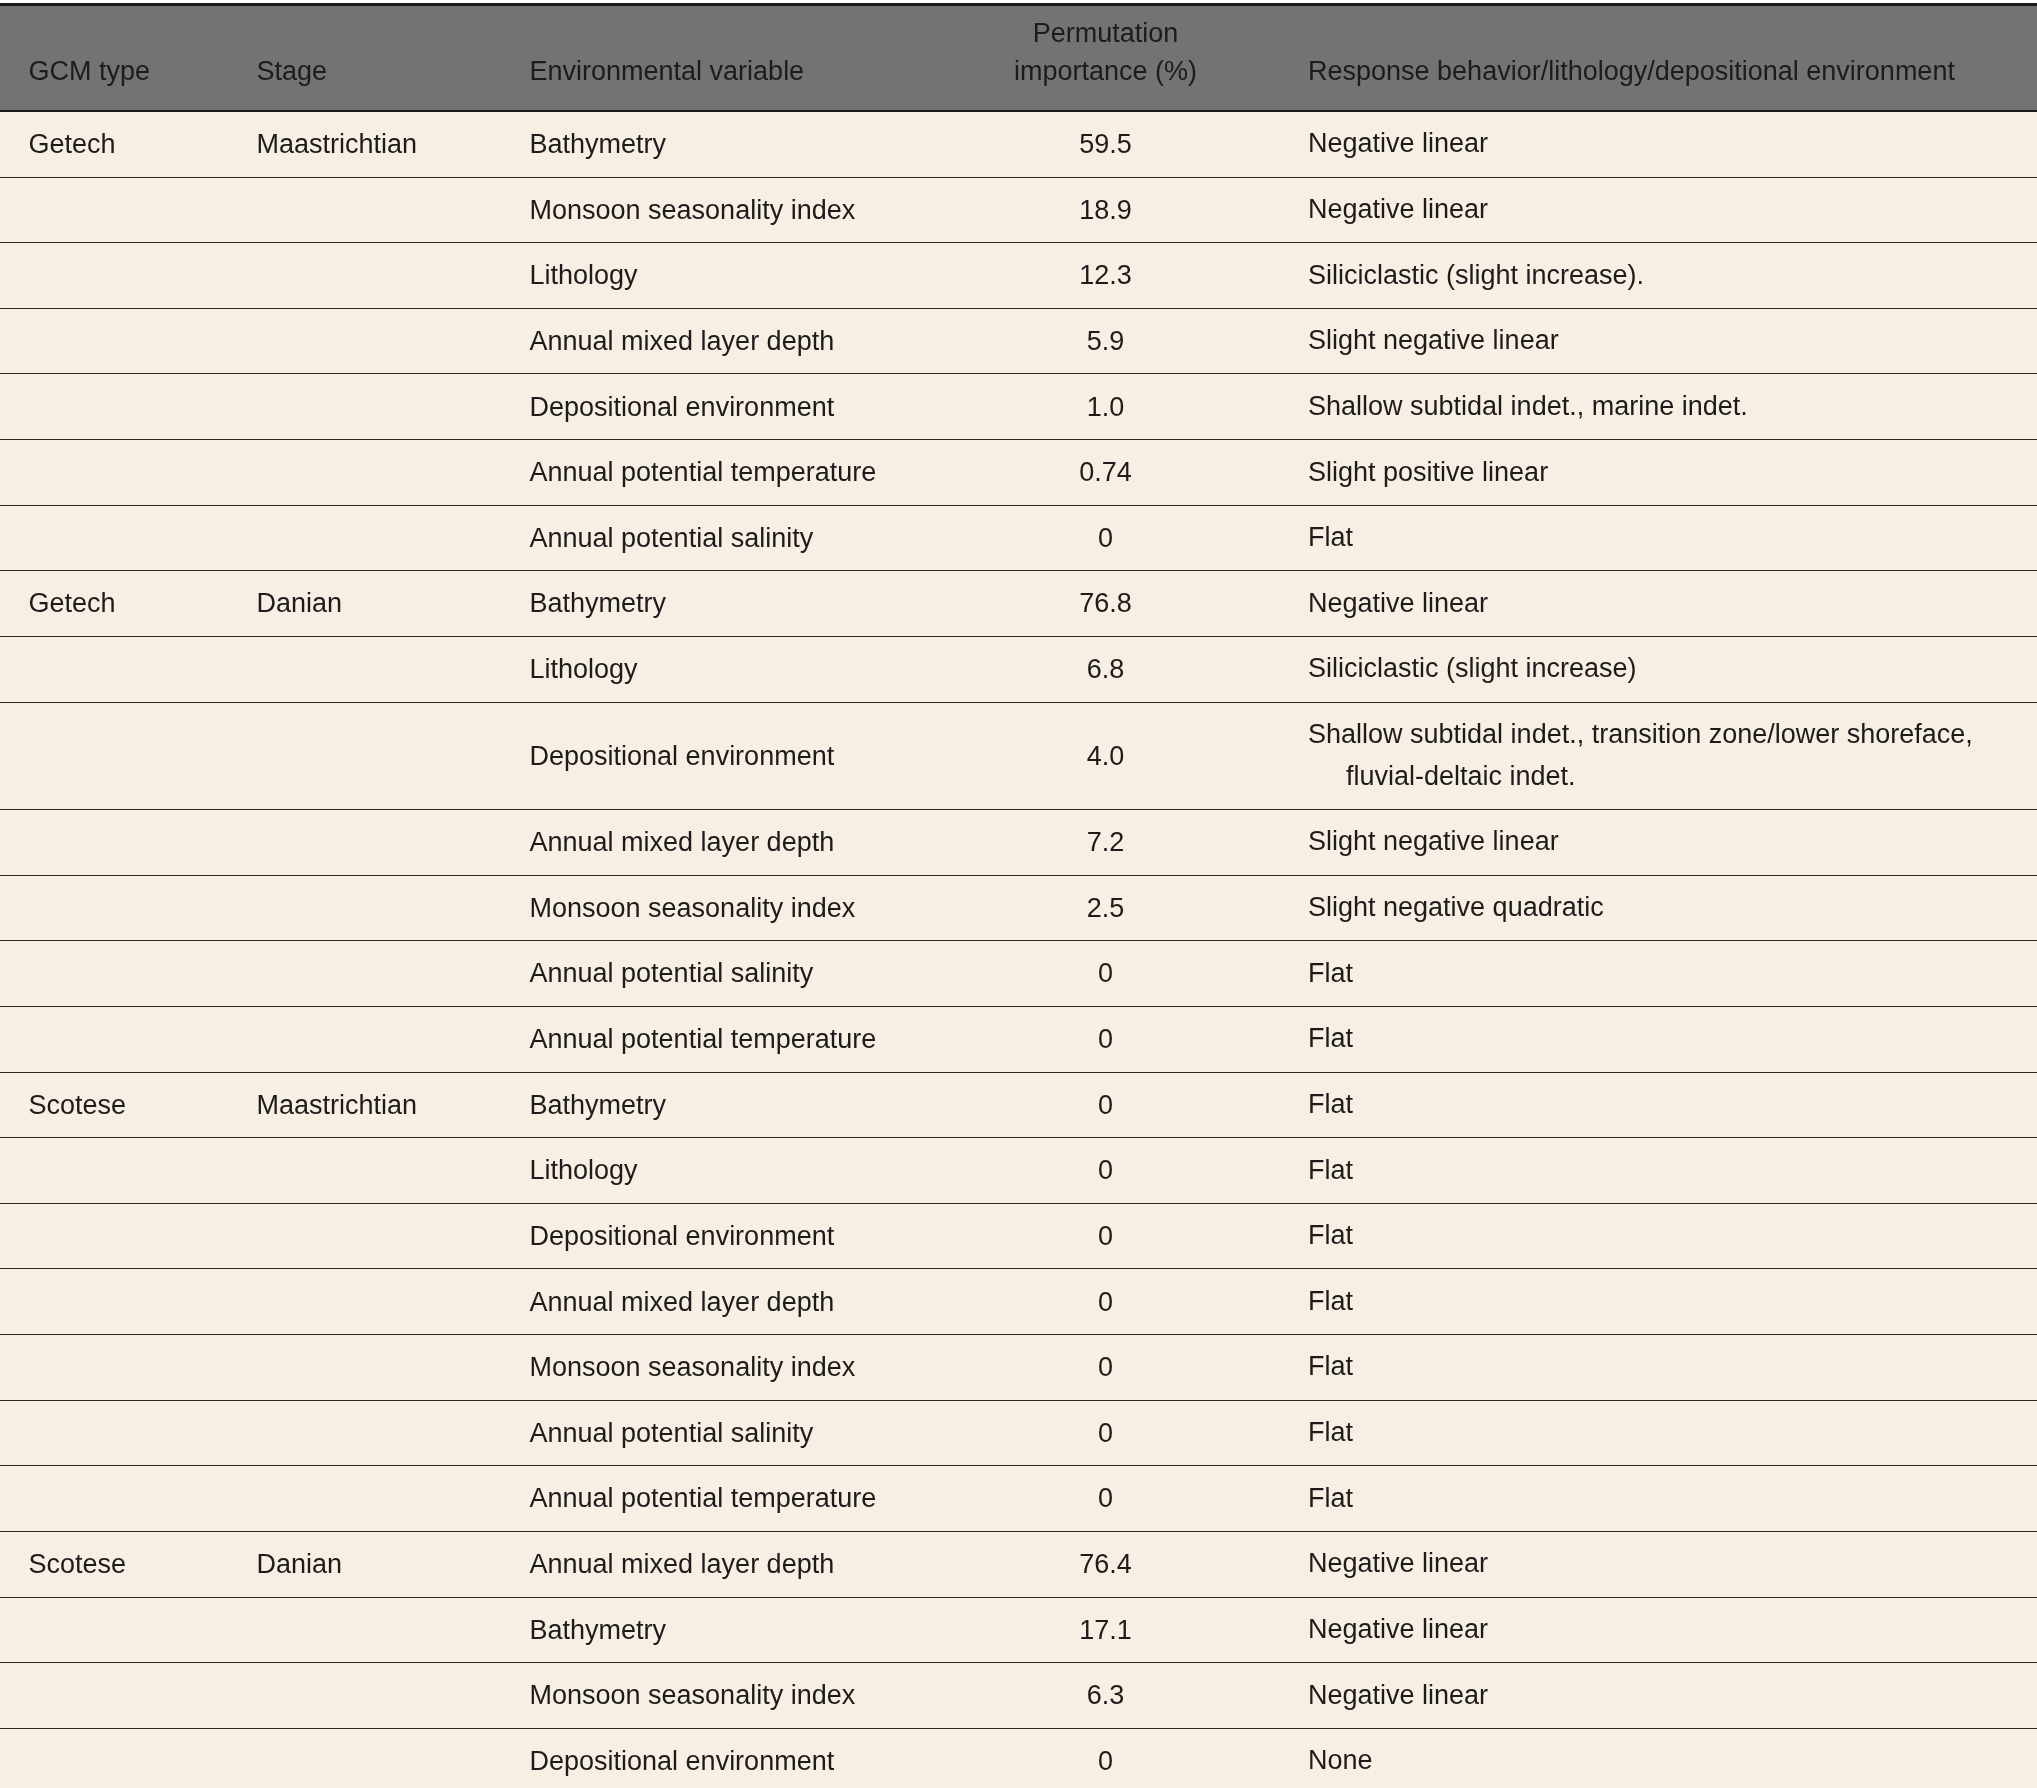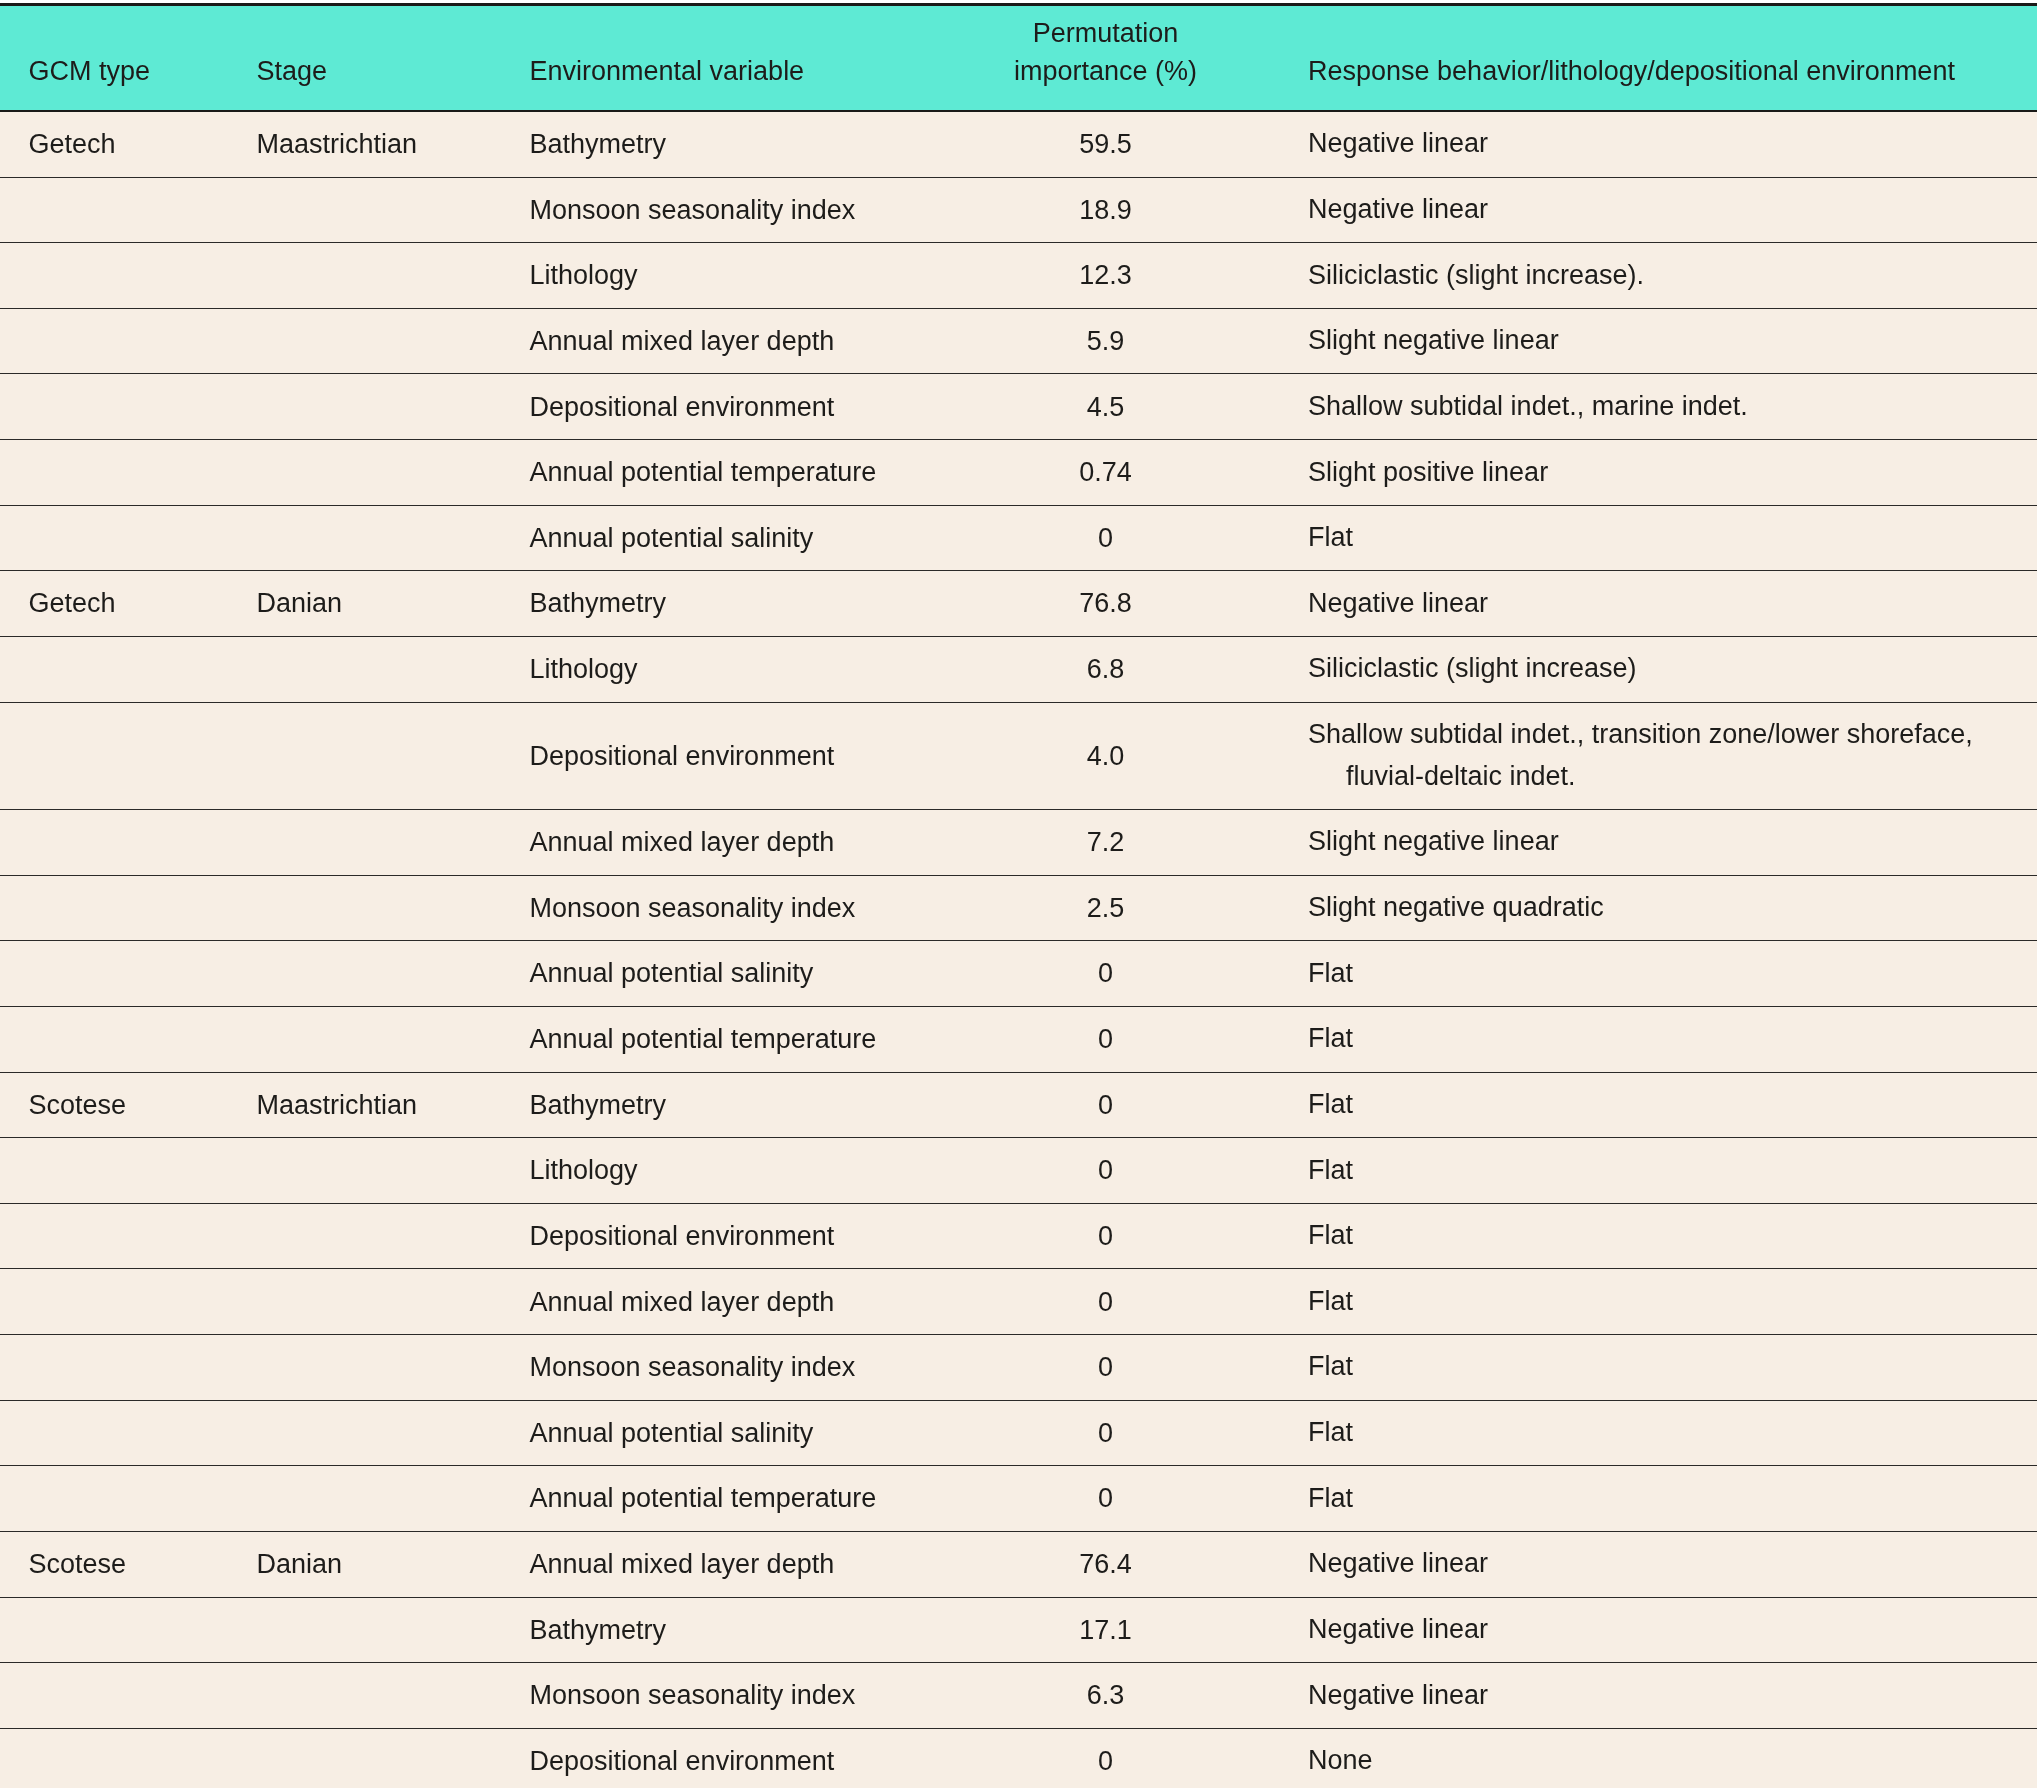--- a/index.html
+++ b/index.html
@@ -23,21 +23,21 @@
     width: 2037px;
     border-collapse: collapse;
     table-layout: fixed;
     border-top: 3.8px solid #1a1a18;
     border-bottom: 3.8px solid #1a1a18;
   }
   thead tr {
     border-bottom: 2.9px solid #1a1a18;
   }
   thead th {
-    background: #5eead4;
+    background: #737373;
     font-weight: 400;
     font-size: 27px;
     text-align: left;
     vertical-align: bottom;
     height: 82px;
     box-sizing: border-box;
     padding: 9.5px 9.5px 19px 28.5px;
     line-height: 1.4;
   }
   th.c4 { text-align: center; padding-left: 0; padding-right: 0; }
@@ -132,21 +132,21 @@
     <td class="c3"><span class="ct">Annual mixed layer depth</span></td>
     <td class="c4"><span class="ct">5.9</span></td>
     <td class="c5">
             <span class="ct">Slight negative linear</span>
           </td>
   </tr>
         <tr>
     <td class="c1"><span class="ct"></span></td>
     <td class="c2"><span class="ct"></span></td>
     <td class="c3"><span class="ct">Depositional environment</span></td>
-    <td class="c4"><span class="ct">4.5</span></td>
+    <td class="c4"><span class="ct">1.0</span></td>
     <td class="c5">
             <span class="ct">Shallow subtidal indet., marine indet.</span>
           </td>
   </tr>
         <tr>
     <td class="c1"><span class="ct"></span></td>
     <td class="c2"><span class="ct"></span></td>
     <td class="c3"><span class="ct">Annual potential temperature</span></td>
     <td class="c4"><span class="ct">0.74</span></td>
     <td class="c5">

